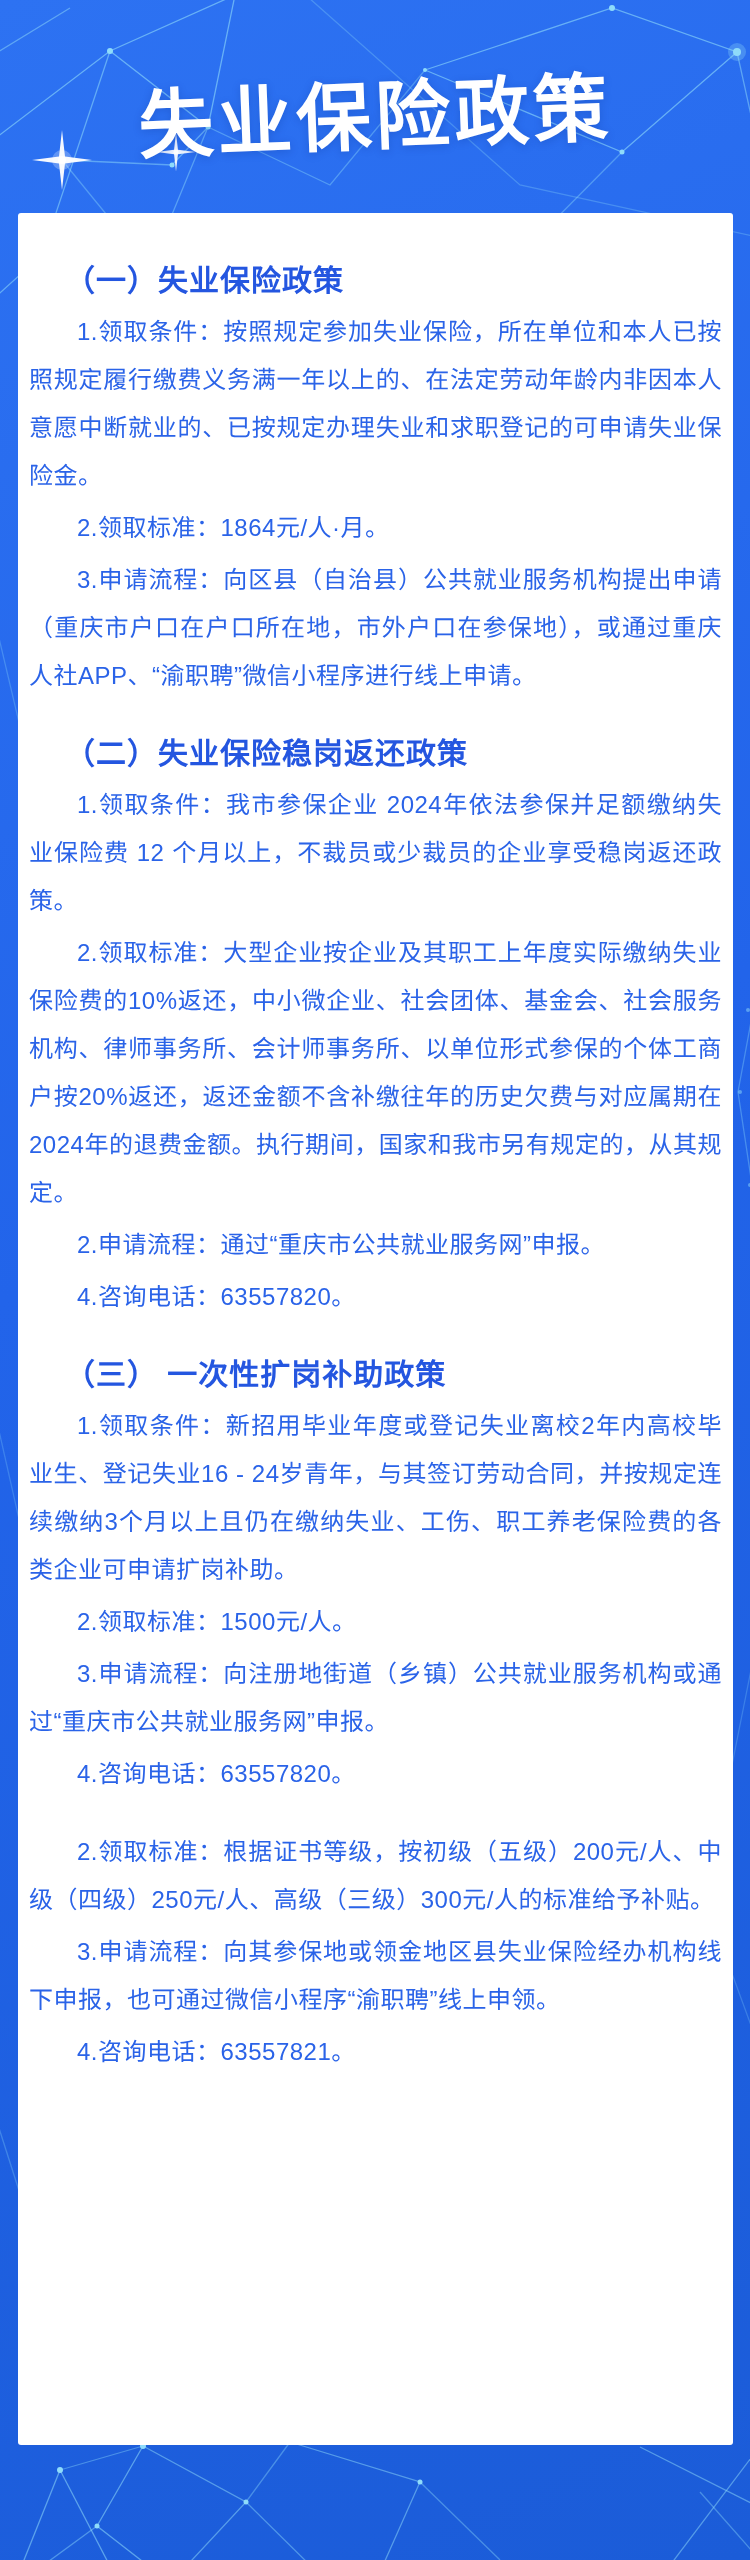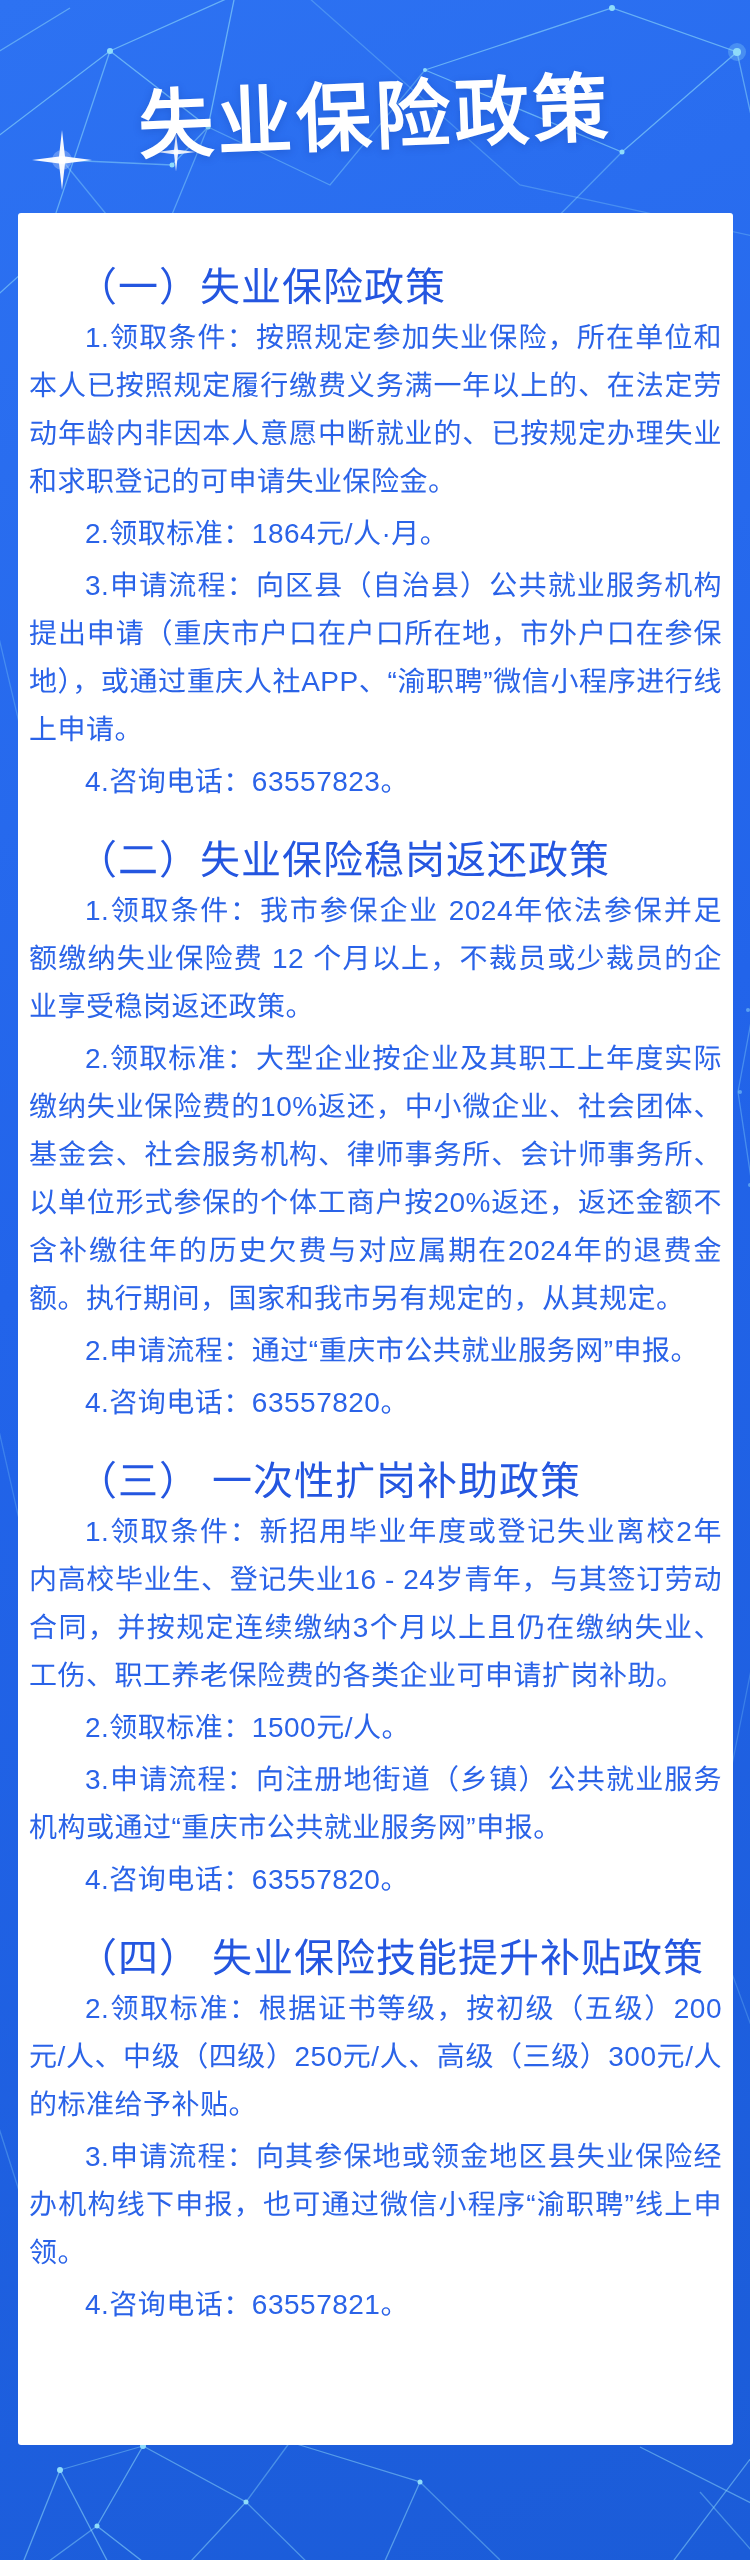--- a/index.html
+++ b/index.html
@@ -22,26 +22,26 @@
     white-space:nowrap;
   }
   .policy-card{
     position:absolute;left:18px;top:213px;width:715px;height:2232px;
     box-sizing:border-box;background:var(--card-bg,#ffffff);
     border-radius:3px;padding:40px 11px 0 11px;overflow:hidden;
   }
   .policy-section{margin-top:30px;}
   .policy-section:first-child{margin-top:0;}
   .section-heading{
-    font-size:40px;line-height:48px;font-weight:400;
+    font-size:30px;line-height:48px;font-weight:700;
     color:var(--heading-color,#2456e0);
-    padding-left:1.2em;margin:10px 0 3px 0;letter-spacing:1px;
+    padding-left:1.2em;margin:4px 0 3px 0;letter-spacing:1px;
   }
   .policy-item{
-    font-size:28px;line-height:48px;margin:0 0 4px 0;
+    font-size:24px;line-height:48px;margin:0 0 4px 0;
     color:var(--text-color,#2a63e8);
     text-align:justify;text-indent:2em;letter-spacing:.5px;
     overflow-wrap:break-word;
   }
 </style>
 </head>
 <body>
 
 <div class="canvas">
 
@@ -121,21 +121,20 @@
   <main class="policy-card">
   <section class="policy-section">
     <h2 class="section-heading">（一）失业保险政策</h2>
     <div class="section-items">
   <p class="policy-item">1.领取条件：按照规定参加失业保险，所在单位和本人已按照规定履行缴费义务满一年以上的、在法定劳动年龄内非因本人意愿中断就业的、已按规定办理失业和求职登记的可申请失业保险金。</p>
 
   <p class="policy-item">2.领取标准：1864元/人·月。</p>
 
   <p class="policy-item">3.申请流程：向区县（自治县）公共就业服务机构提出申请（重庆市户口在户口所在地，市外户口在参保地），或通过重庆人社APP、“渝职聘”微信小程序进行线上申请。</p>
 
-  <p class="policy-item">4.咨询电话：63557823。</p>
 </div>
   </section>
 
   <section class="policy-section">
     <h2 class="section-heading">（二）失业保险稳岗返还政策</h2>
     <div class="section-items">
   <p class="policy-item">1.领取条件：我市参保企业 2024年依法参保并足额缴纳失业保险费 12 个月以上，不裁员或少裁员的企业享受稳岗返还政策。</p>
 
   <p class="policy-item">2.领取标准：大型企业按企业及其职工上年度实际缴纳失业保险费的10%返还，中小微企业、社会团体、基金会、社会服务机构、律师事务所、会计师事务所、以单位形式参保的个体工商户按20%返还，返还金额不含补缴往年的历史欠费与对应属期在2024年的退费金额。执行期间，国家和我市另有规定的，从其规定。</p>
 
@@ -152,21 +151,20 @@
 
   <p class="policy-item">2.领取标准：1500元/人。</p>
 
   <p class="policy-item">3.申请流程：向注册地街道（乡镇）公共就业服务机构或通过“重庆市公共就业服务网”申报。</p>
 
   <p class="policy-item">4.咨询电话：63557820。</p>
 </div>
   </section>
 
   <section class="policy-section">
-    <h2 class="section-heading">（四） 失业保险技能提升补贴政策</h2>
     <div class="section-items">
 
   <p class="policy-item">2.领取标准：根据证书等级，按初级（五级）200元/人、中级（四级）250元/人、高级（三级）300元/人的标准给予补贴。</p>
 
   <p class="policy-item">3.申请流程：向其参保地或领金地区县失业保险经办机构线下申报，也可通过微信小程序“渝职聘”线上申领。</p>
 
   <p class="policy-item">4.咨询电话：63557821。</p>
 </div>
   </section>
 </main>

